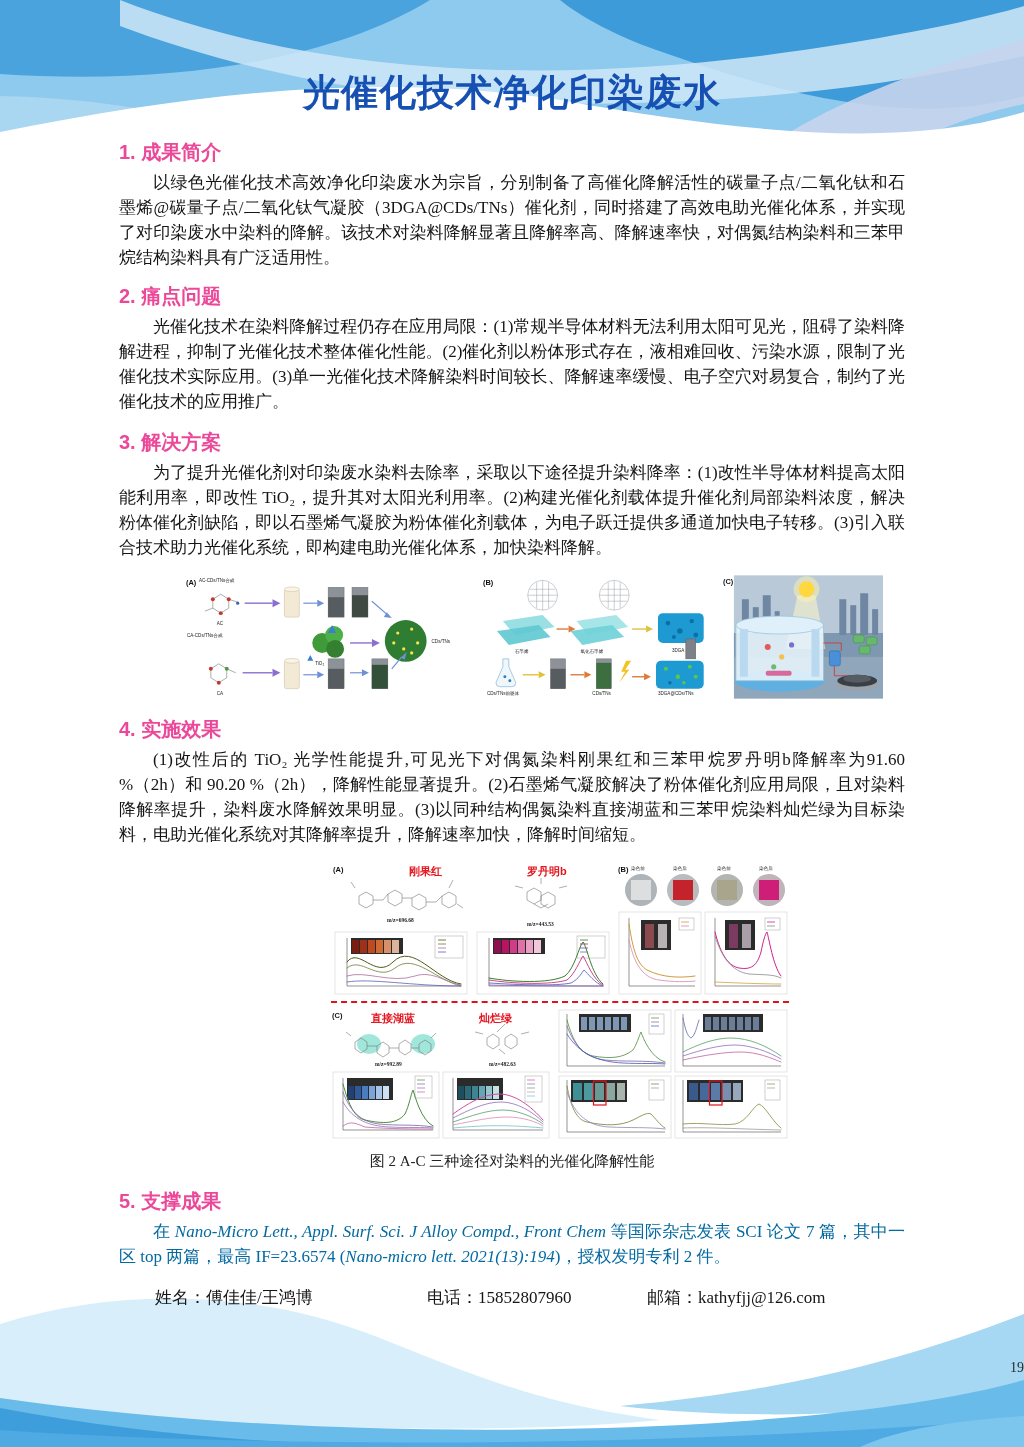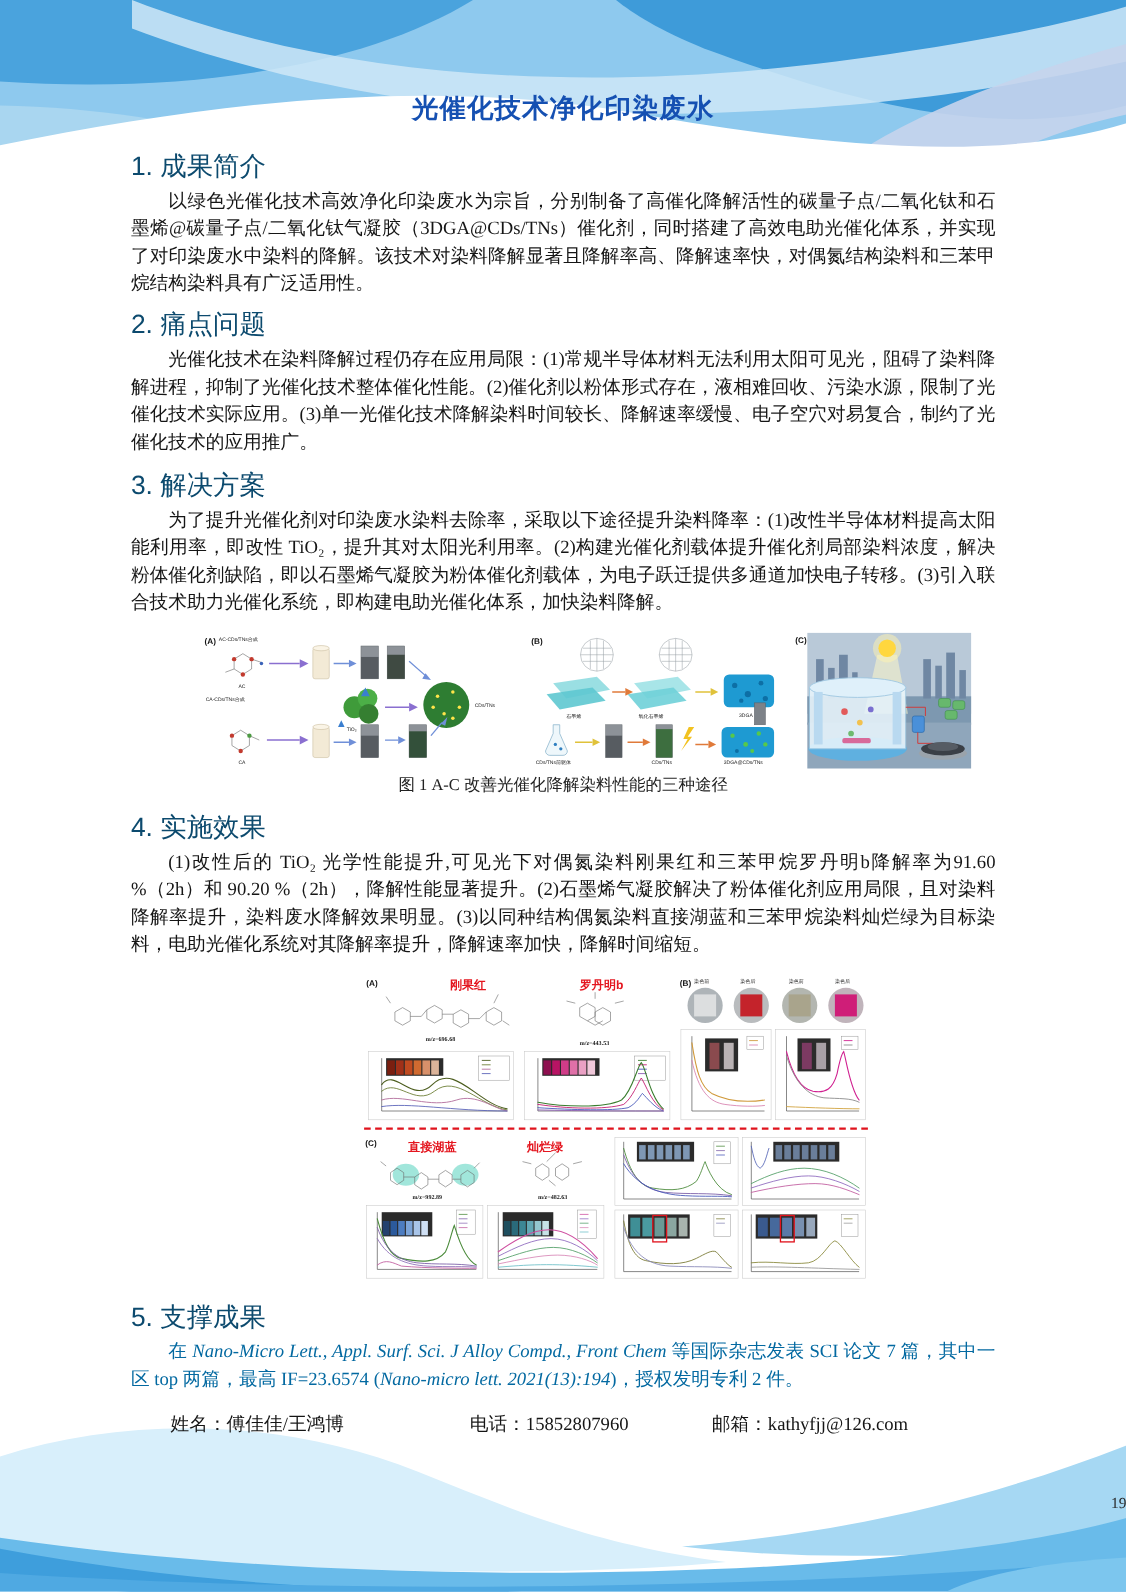--- a/index.html
+++ b/index.html
@@ -5,29 +5,29 @@
   html,body{margin:0;padding:0;}
   body{
     width:1024px;height:1447px;position:relative;overflow:hidden;
     background:#ffffff;font-family:"Liberation Serif",serif;color:#111;
   }
   
   .wave-top{position:absolute;top:0;left:0;width:1024px;height:186px;z-index:0;}
   .wave-bottom{position:absolute;bottom:0;left:0;width:1024px;height:167px;z-index:0;}
   
   .doc-title{
-    position:absolute;top:82px;left:0;width:1024px;text-align:center;z-index:2;
+    position:absolute;top:68px;left:0;width:1024px;text-align:center;z-index:2;
     font-family:"Liberation Sans",sans-serif;font-weight:bold;
-    font-size:24px;color:#1550b2;letter-spacing:1px;
+    font-size:37px;color:#1550b2;letter-spacing:1px;
   }
   
   .content{position:absolute;top:140px;left:119px;width:786px;z-index:1;}
   .sec-head{
-    font-family:"Liberation Sans",sans-serif;font-weight:normal;
-    font-size:24px;color:#0c4a6e;line-height:24px;
+    font-family:"Liberation Sans",sans-serif;font-weight:bold;
+    font-size:20px;color:#ec4899;line-height:24px;
   }
   .para{
     font-size:17px;line-height:25px;text-align:justify;text-indent:2em;
     margin:6px 0 0 0;color:#151515;
   }
   .mt14{margin-top:14px}.mt16{margin-top:16px}.mt18{margin-top:18px}
   .fig-caption{
     width:100%;text-align:center;font-size:15px;color:#222;margin-top:5px;
   }
   
@@ -290,21 +290,20 @@
         <path d="M102,70 h18 v8 M113,93 v10 h14" stroke="#d03a3a" stroke-width=".9" fill="none"></path>
 
         <g>
           <ellipse cx="136" cy="112" rx="22" ry="6" fill="#9aa3ab"></ellipse>
           <ellipse cx="136" cy="108" rx="20" ry="6" fill="#3a3f46"></ellipse>
           <ellipse cx="136" cy="106" rx="14" ry="4" fill="#565c64"></ellipse>
         </g>
       </g>
     </svg>
   </div>
-  <div class="fig-caption">图 1 A-C 改善光催化降解染料性能的三种途径</div>
 
   <div class="sec-head mt18">4. 实施效果</div>
   <p class="para">(1)改性后的 TiO₂ 光学性能提升,可见光下对偶氮染料刚果红和三苯甲烷罗丹明b降解率为91.60 %（2h）和 90.20 %（2h），降解性能显著提升。(2)石墨烯气凝胶解决了粉体催化剂应用局限，且对染料降解率提升，染料废水降解效果明显。(3)以同种结构偶氮染料直接湖蓝和三苯甲烷染料灿烂绿为目标染料，电助光催化系统对其降解率提升，降解速率加快，降解时间缩短。</p>
 
   <div class="fig2">
 
     <svg class="q" style="left:0;top:0" width="282" height="136" viewBox="0 0 282 136">
       <rect width="282" height="136" fill="#fff"></rect>
       <text x="2" y="10" class="t7">(A)</text>
       <text x="78" y="13" class="red-label">刚果红</text>
@@ -564,20 +563,21 @@
         <rect x="208" y="72" width="15" height="20" class="lgd"></rect>
         <g stroke-width=".7">
             <line x1="210" y1="76" x2="218" y2="76" stroke="#8a8a3c"></line>
             <line x1="210" y1="80" x2="218" y2="80" stroke="#9a9a9a"></line>
           </g>
         <path d="M126,116 C144,114 162,118 178,116 C190,114 196,98 202,96 C208,98 216,114 224,120" class="cvt" stroke="#8a8a3c"></path>
         <path d="M126,120 C152,119 180,121 224,122" class="cvt" stroke="#9a9a9a"></path>
       </g>
     </svg>
   </div>
+  <div class="fig-caption" style="margin-top:8px">图 2 A-C 三种途径对染料的光催化降解性能</div>
 
   <div class="sec-head mt18">5. 支撑成果</div>
   <p class="support-para"><span>在 </span><i>Nano-Micro Lett., Appl. Surf. Sci. J Alloy Compd., Front Chem</i><span> 等国际杂志发表 SCI 论文 7 篇，其中一区 top 两篇，最高 IF=23.6574 (</span><i>Nano-micro lett. 2021(13):194</i><span>)，授权发明专利 2 件。</span></p>
 
   <div class="contact-row">
     <span class="c-item c-name"><span>姓名：</span><span>傅佳佳/王鸿博</span></span>
     <span class="c-item c-phone"><span>电话：</span><span>15852807960</span></span>
     <span class="c-item c-email"><span>邮箱：</span><span>kathyfjj@126.com</span></span>
   </div>
 </div>

